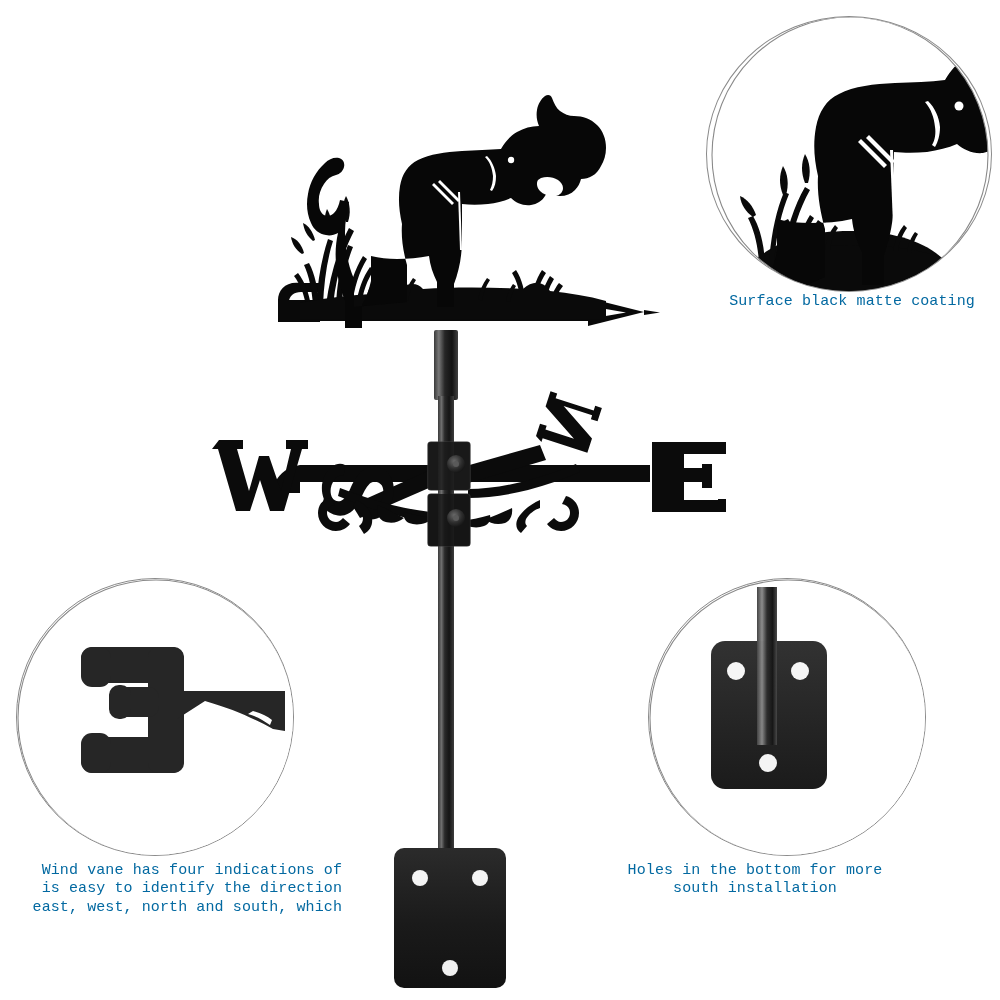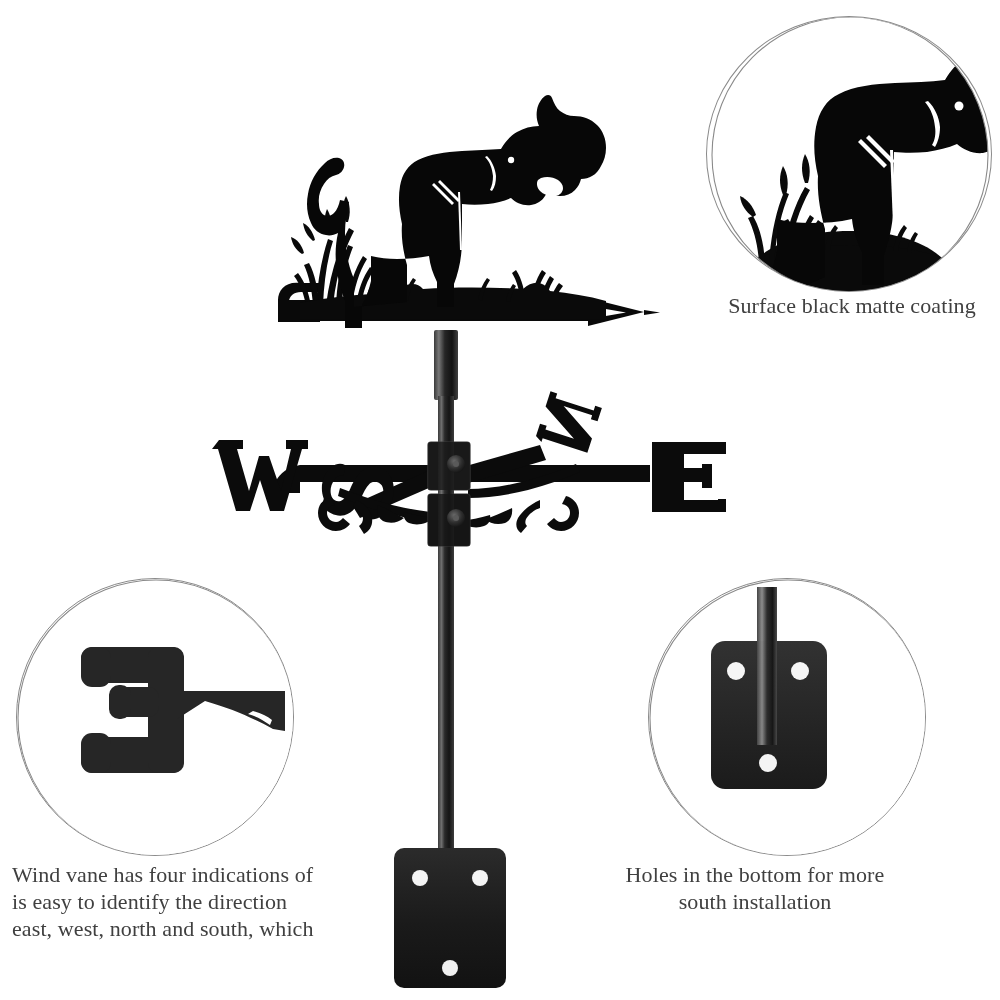--- a/index.html
+++ b/index.html
@@ -26,29 +26,29 @@
     border: 1px solid #8a8a8a;
     background: #ffffff;
     overflow: hidden;
     box-sizing: border-box;
   }
   .bubble svg { display: block; }
 
   
   .caption {
     position: absolute;
-    color: #404040;
-    font-size: 22px;
+    color: #0369a1;
+    font-size: 15px;
     line-height: 1.22;
-    font-family: Liberation Serif, serif;
+    font-family: Liberation Mono, monospace;
     letter-spacing: 0.1px;
   }
   .caption .line { display: block; white-space: nowrap; }
   .cap-center { text-align: center; }
-  .cap-left   { text-align: left; }
+  .cap-left   { text-align: right; }
 
   
   #product {
     position: absolute;
     left: 0;
     top: 0;
     width: 1000px;
     height: 1000px;
     pointer-events: none;
   }

